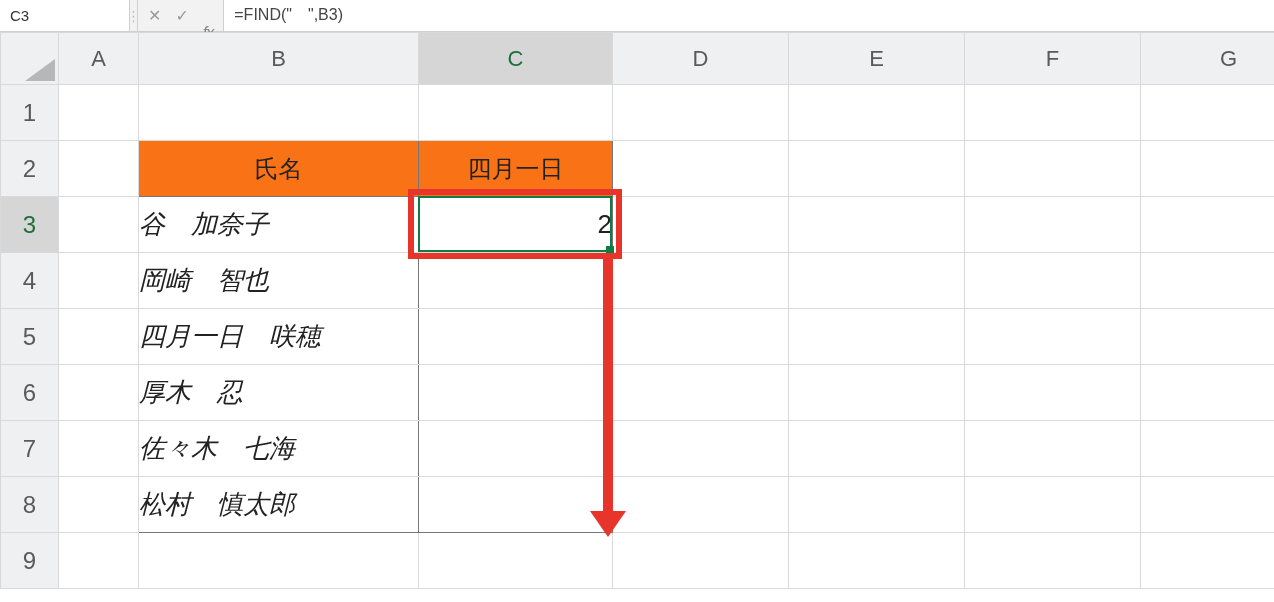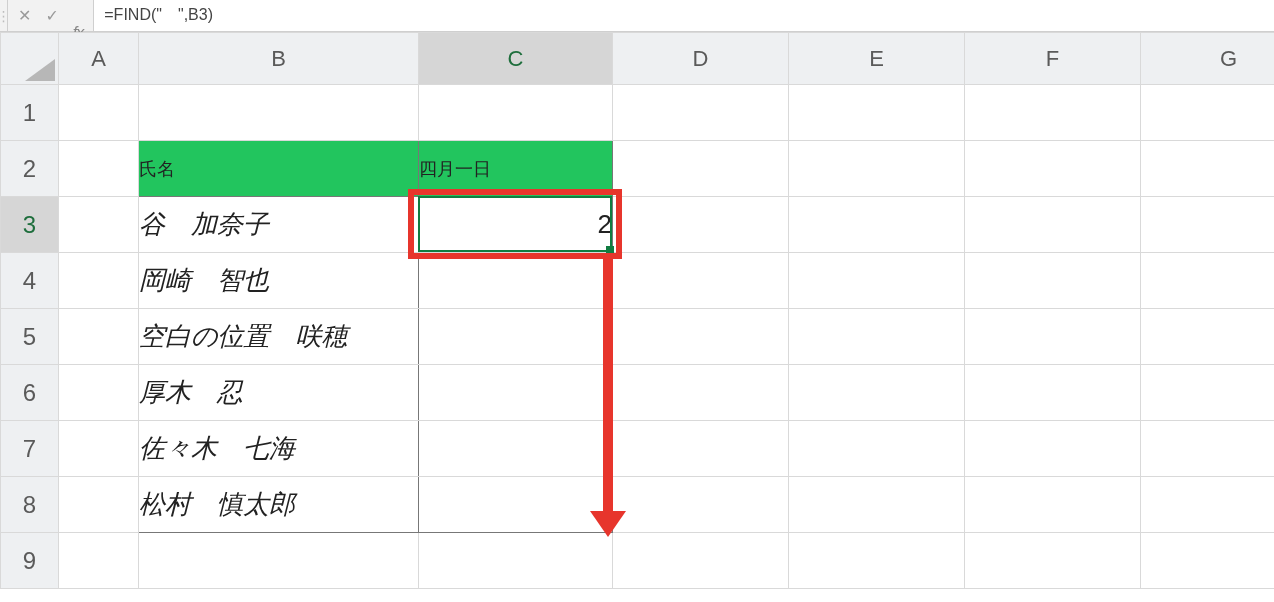--- a/index.html
+++ b/index.html
@@ -134,23 +134,23 @@
   .cell {
     font-size:26px;
     padding:0 10px;
     text-align:left;
     color:#222;
     background:#ffffff;
   }
   .cell.right  { text-align:right; }
   
   .tbl-hdr {
-    background:#22c55e;
-    text-align:left;
-    font-size:18px;
+    background:#f97316;
+    text-align:center;
+    font-size:24px;
     border:1px solid #777 !important;
   }
   .tbl-body-b {
     border-left:1px solid #777 !important;
     border-right:1px solid #777 !important;
     font-style:italic;
   }
   .tbl-body-c {
     border-right:1px solid #777 !important;
   }
@@ -196,20 +196,24 @@
     width:0;height:0;
     border-left:18px solid transparent;
     border-right:18px solid transparent;
     border-top:26px solid #e7352c;
   }
 </style>
 </head>
 <body>
 
 <div class="formula-bar">
+  <div class="name-box-wrap">
+    <input class="name-box-input" value="C3" style="">
+    <span class="namebox-dd">▾</span>
+  </div>
   <div class="divider">⋮</div>
   <div class="fx-btns">
     <span>✕</span>
     <span>✓</span>
     <span class="fx-label">fx</span>
   </div>
   <input class="formula-input" value="=FIND(&quot;　&quot;,B3)" style="">
 </div>
 
 <div class="sheet">
@@ -277,21 +281,21 @@
     <td class="cell right tbl-body-c"></td>
     <td class="cell"></td>
     <td class="cell"></td>
     <td class="cell"></td>
     <td class="cell"></td>
   </tr>
 
   <tr class="rh">
     <th class="row-hdr">5</th>
     <td class="cell"></td>
-    <td class="cell tbl-body-b">空白の位置　咲穂</td>
+    <td class="cell tbl-body-b">四月一日　咲穂</td>
     <td class="cell right tbl-body-c"></td>
     <td class="cell"></td>
     <td class="cell"></td>
     <td class="cell"></td>
     <td class="cell"></td>
   </tr>
 
   <tr class="rh">
     <th class="row-hdr">6</th>
     <td class="cell"></td>

